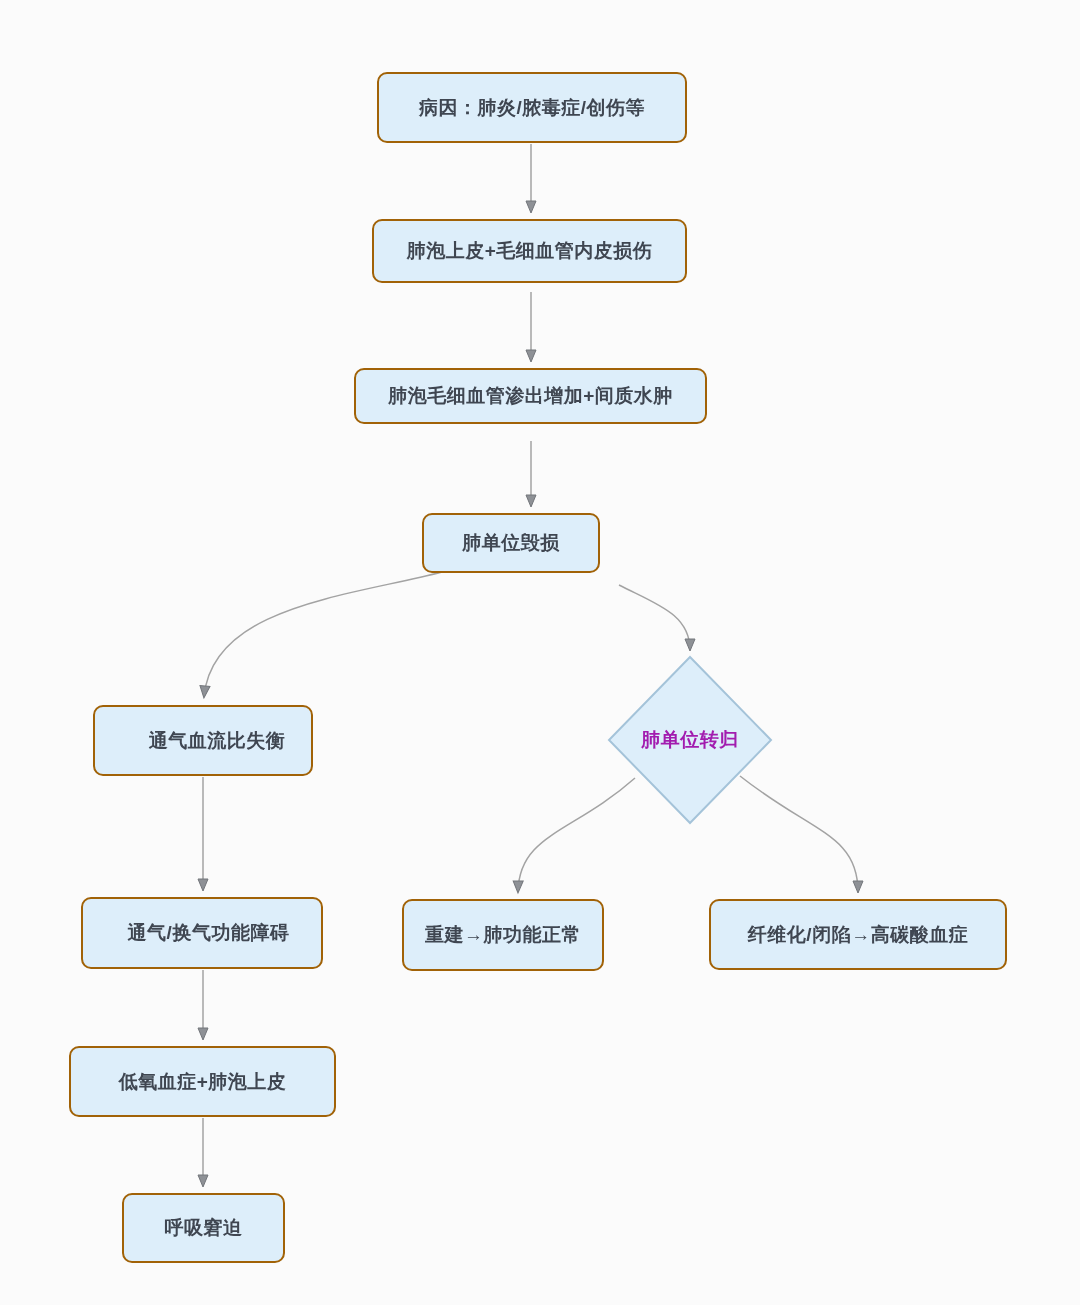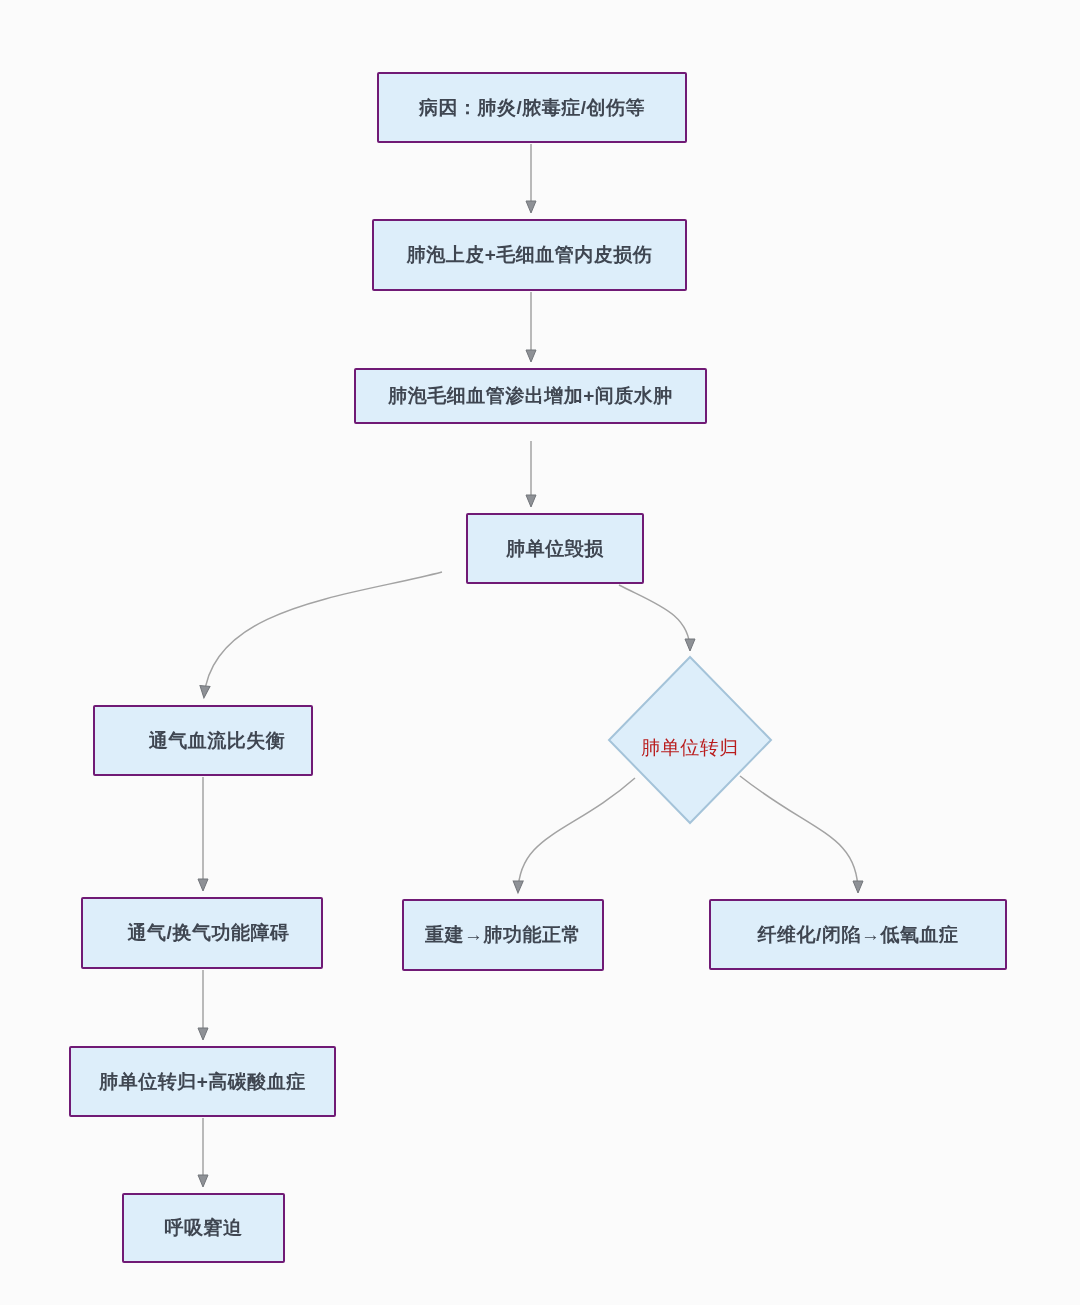--- a/index.html
+++ b/index.html
@@ -18,44 +18,43 @@
   #edge-layer {
     position: absolute;
     left: 0; top: 0;
     width: 1080px;
     height: 1305px;
   }
   .node {
     position: absolute;
     box-sizing: border-box;
     background: #ddeefa;
-    border: 2px solid #701a75;
-    border-radius: 2px;
+    border: 2px solid #a16207;
+    border-radius: 10px;
     display: flex;
     align-items: center;
     justify-content: center;
     color: #3f4651;
     font-size: 19px;
     font-weight: 600;
     letter-spacing: 0.5px;
     text-align: center;
     line-height: 1.25;
   }
   .diamond-label {
     position: absolute;
     display: flex;
     align-items: center;
     justify-content: center;
-    color: #b91c1c;
+    color: #a21caf;
     font-size: 19px;
-    font-weight: 400;
+    font-weight: 700;
     letter-spacing: 0.5px;
     text-align: center;
     background: transparent;
-    margin-top: 8px;
   }
 </style>
 </head>
 <body>
 
 <div id="canvas">
 
   <svg id="edge-layer" viewBox="0 0 1080 1305" xmlns="http://www.w3.org/2000/svg">
     <defs>
       <marker id="arrow" markerUnits="userSpaceOnUse" markerWidth="16" markerHeight="14" refX="12" refY="6" orient="auto">
@@ -75,51 +74,51 @@
     <path d="M635,778 C573,833 519,834 518,892" fill="none" stroke="#a3a3a3" stroke-width="1.5" marker-end="url(#arrow)"></path>
     <path d="M740,776 C812,833 858,834 858,892" fill="none" stroke="#a3a3a3" stroke-width="1.5" marker-end="url(#arrow)"></path>
 
     <polygon points="690,657 771,740 690,823 609,740" fill="#ddeefa" stroke="#a4c3d9" stroke-width="2"></polygon>
   </svg>
 
   <div class="node" style="left:377px; top:72px; width:310px; height:71px;">
     <span>病因：肺炎/脓毒症/创伤等</span>
   </div>
 
-  <div class="node" style="left:372px; top:219px; width:315px; height:72px;text-align:right;">
+  <div class="node" style="left:372px; top:219px; width:315px; height:64px;text-align:right;">
     <span>肺泡上皮+毛细血管内皮损伤</span>
   </div>
 
   <div class="node" style="left:354px; top:368px; width:353px; height:56px;">
     <span>肺泡毛细血管渗出增加+间质水肿</span>
   </div>
 
-  <div class="node" style="left:466px; top:513px; width:178px; height:71px;">
+  <div class="node" style="left:422px; top:513px; width:178px; height:60px;">
     <span>肺单位毁损</span>
   </div>
 
   <div class="node" style="left:93px; top:705px; width:220px; height:71px;padding-left:28px;">
     <span>通气血流比失衡</span>
   </div>
 
   <div class="diamond-label" style="left:608px; top:722px; width:164px; height:36px;">肺单位转归</div>
 
   <div class="node" style="left:81px; top:897px; width:242px; height:72px;padding-left:13px;">
     <span>通气/换气功能障碍</span>
   </div>
 
   <div class="node" style="left:402px; top:899px; width:202px; height:72px;">
     <span>重建→肺功能正常</span>
   </div>
 
   <div class="node" style="left:709px; top:899px; width:298px; height:71px;">
-    <span>纤维化/闭陷→低氧血症</span>
+    <span>纤维化/闭陷→高碳酸血症</span>
   </div>
 
   <div class="node" style="left:69px; top:1046px; width:267px; height:71px;">
-    <span>肺单位转归+高碳酸血症</span>
+    <span>低氧血症+肺泡上皮</span>
   </div>
 
   <div class="node" style="left:122px; top:1193px; width:163px; height:70px;text-align:center;">
     <span>呼吸窘迫</span>
   </div>
 
 </div>
 
 </body></html>

